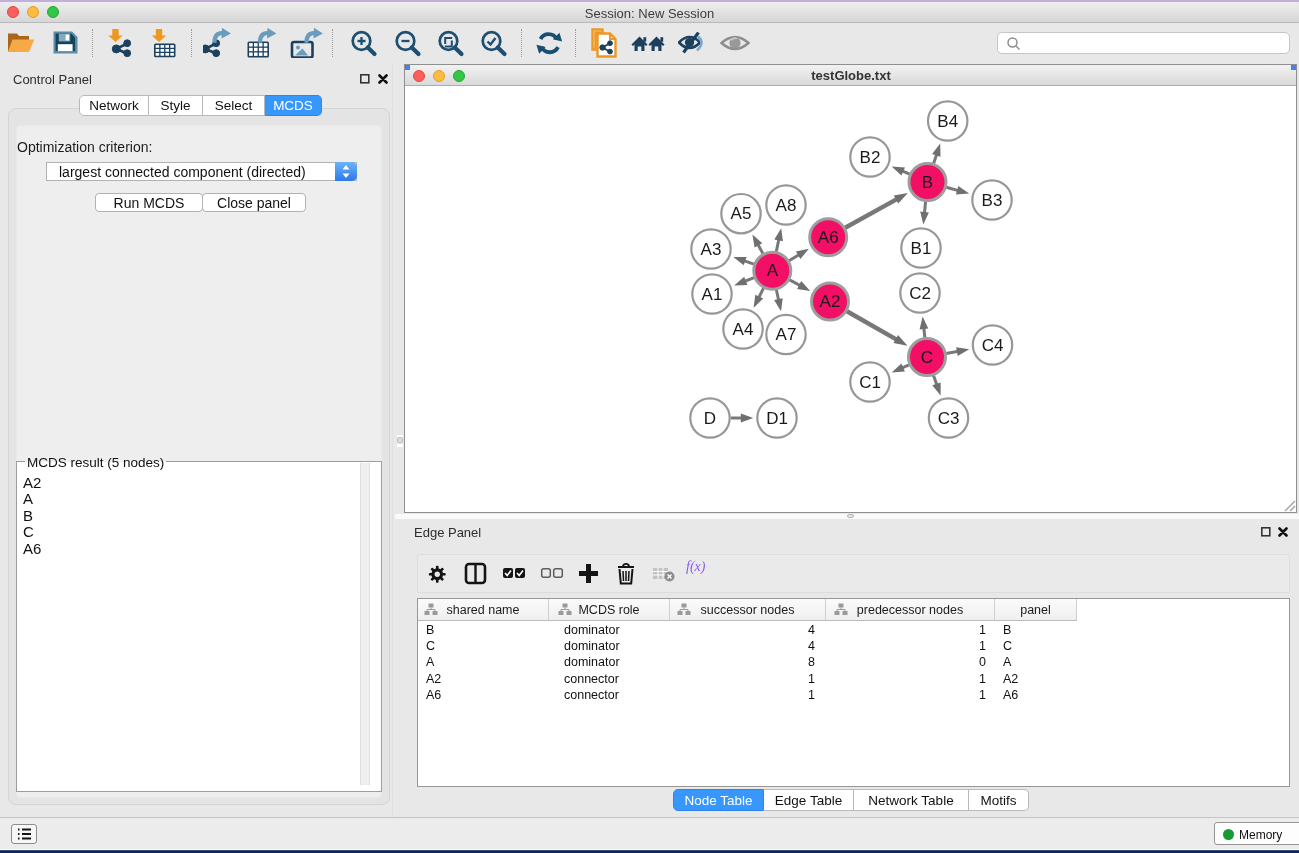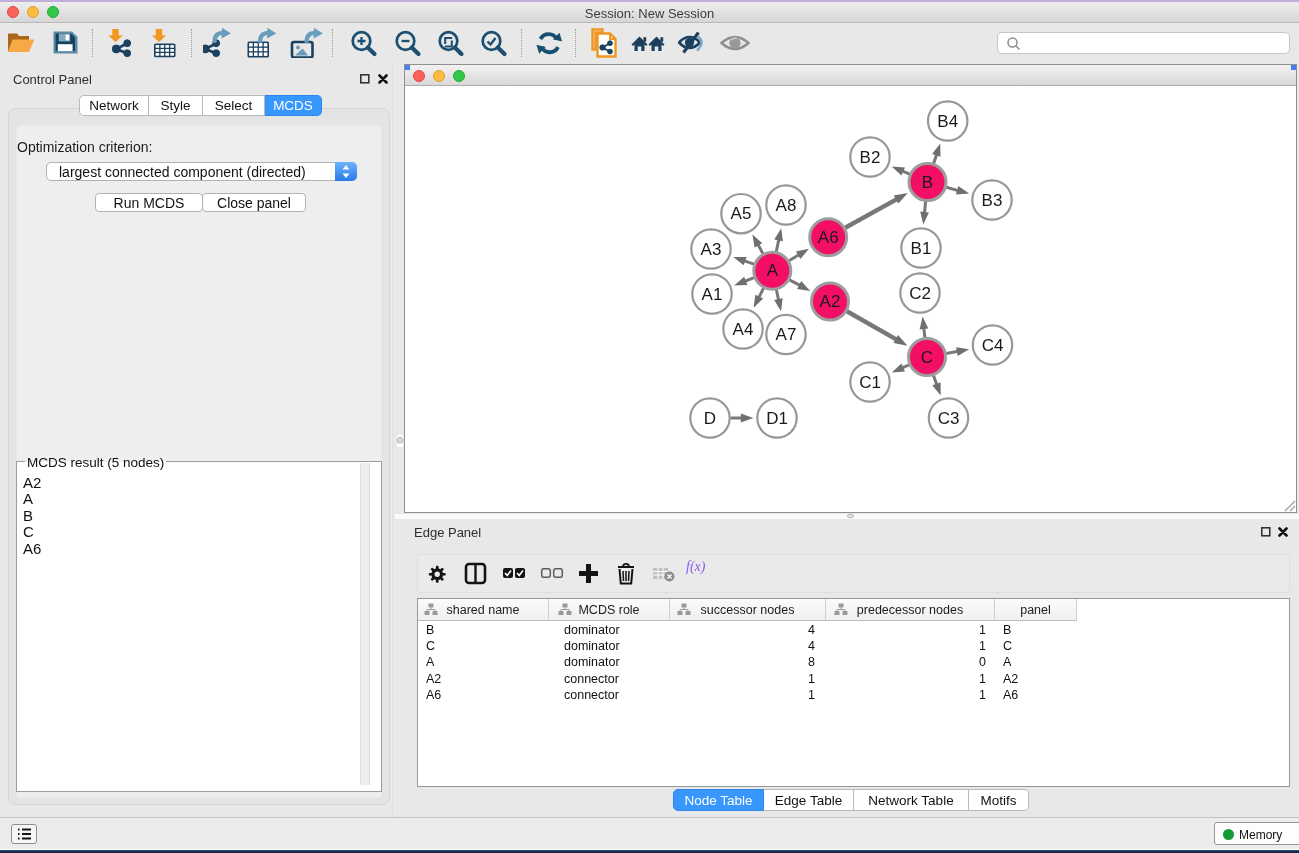--- a/index.html
+++ b/index.html
@@ -14,21 +14,21 @@
 #cp-title{position:absolute;left:13px;top:72px;font-size:13px;color:#2e2e2e}
 .winbtn{position:absolute;font-size:12px;color:#111}
 .tabrow{position:absolute;display:flex;height:21px;z-index:5}
 .tab{border:1px solid #b9b9b9;background:#fff;color:#111;font-size:13.5px;display:flex;align-items:center;justify-content:center;border-left-width:0}
 .tab.first{border-left-width:1px;border-radius:5px 0 0 5px}
 .tab.last{border-radius:0 5px 5px 0}
 .tab.sel{background:#3797fd;color:#fff;border-color:#2e86ec}
 #cp-outer{position:absolute;left:8px;top:108px;width:382px;height:697px;background:#e4e4e4;border:1px solid #d4d4d4;border-radius:8px}
 #cp-inner{position:absolute;left:7px;top:16px;width:366px;height:673px;background:#eeeeee;border:1px solid #e9e9e9;border-radius:4px}
 #optlabel{position:absolute;left:0;top:13px;width:362px;font-size:14px;color:#1c1c1c}
-#combo{position:absolute;left:29px;top:36px;width:311px;height:19px;background:#fff;border:1px solid #b2b2b2;border-radius:5px}
+#combo{position:absolute;left:29px;top:36px;width:311px;height:19px;background:#fff;border:1px solid #b2b2b2;border-radius:0}
 #combo .cap{position:absolute;right:-1px;top:-1px;width:22px;height:19px;border-radius:0 5px 5px 0;background:linear-gradient(#6db3fc,#2a7ae8)}
 .btn{position:absolute;height:19px;background:#fff;border:1px solid #b2b2b2;border-radius:4px;font-size:14px;color:#111;display:flex;align-items:center;justify-content:center}
 #fieldset{position:absolute;left:16px;top:461px;width:366px;height:331px;border:1px solid #9d9d9d;background:#fff}
 #fslegend{position:absolute;left:8px;top:-7px;background:linear-gradient(#eeeeee 0 48%,#ffffff 48% 100%);font-size:13.5px;color:#111;padding:0 2px}
 #fstrack{position:absolute;right:11px;top:1px;width:10px;height:322px;background:#efefef;border:1px solid #dedede;border-top:0;border-bottom:0}
 .fsitem{position:absolute;left:6px;font-size:15px;color:#111}
 
 #vdiv{position:absolute;left:392px;top:63px;width:1px;height:755px;background:#e0e0e0}
 
 #netwin{position:absolute;left:404px;top:64px;width:893px;height:449px;background:#fff;border:1px solid #8f8f8f;overflow:hidden}
@@ -254,20 +254,21 @@
 <div style="position:absolute;left:397px;top:444px;width:6px;height:3px;background:#fff"></div>
 
 <div id="netwin">
 
 <div id="nettitle">
       <div style="position:absolute;left:0;top:0;width:5px;height:5px;background:#4a7ef0;z-index:9"></div>
       <div style="position:absolute;right:0;top:0;width:5px;height:5px;background:#4a7ef0;z-index:9"></div>
 <div class="tl" style="left:8px;top:4.5px;background:#fc605c;border:0.5px solid #e2463f"></div>
 <div class="tl" style="left:28px;top:4.5px;background:#fdbb40;border:0.5px solid #dfa023"></div>
 <div class="tl" style="left:48px;top:4.5px;background:#34c648;border:0.5px solid #24a732"></div>
+<div style="position:absolute;left:0;top:3px;width:892px;text-align:center;font-size:13px;font-weight:bold;color:#333">testGlobe.txt</div>
 </div>
 <div id="netcanvas">
 <svg width="892" height="426" viewBox="0 0 892 426" style="position:absolute;left:0;top:0">
 <line x1="349.1" y1="190.7" x2="338.0" y2="195.0" stroke="#787878" stroke-width="3"></line>
         <path d="M329.1,198.5 L339.2,189.8 L342.4,198.1 Z" fill="#6f6f6f"></path>
 <line x1="348.9" y1="177.2" x2="337.3" y2="173.1" stroke="#787878" stroke-width="3"></line>
         <path d="M328.3,169.9 L341.6,169.9 L338.7,178.2 Z" fill="#6f6f6f"></path>
 <line x1="358.5" y1="201.1" x2="352.9" y2="212.3" stroke="#787878" stroke-width="3"></line>
         <path d="M348.6,220.8 L350.3,207.7 L358.2,211.6 Z" fill="#6f6f6f"></path>
 <line x1="357.9" y1="166.6" x2="352.0" y2="155.8" stroke="#787878" stroke-width="3"></line>

